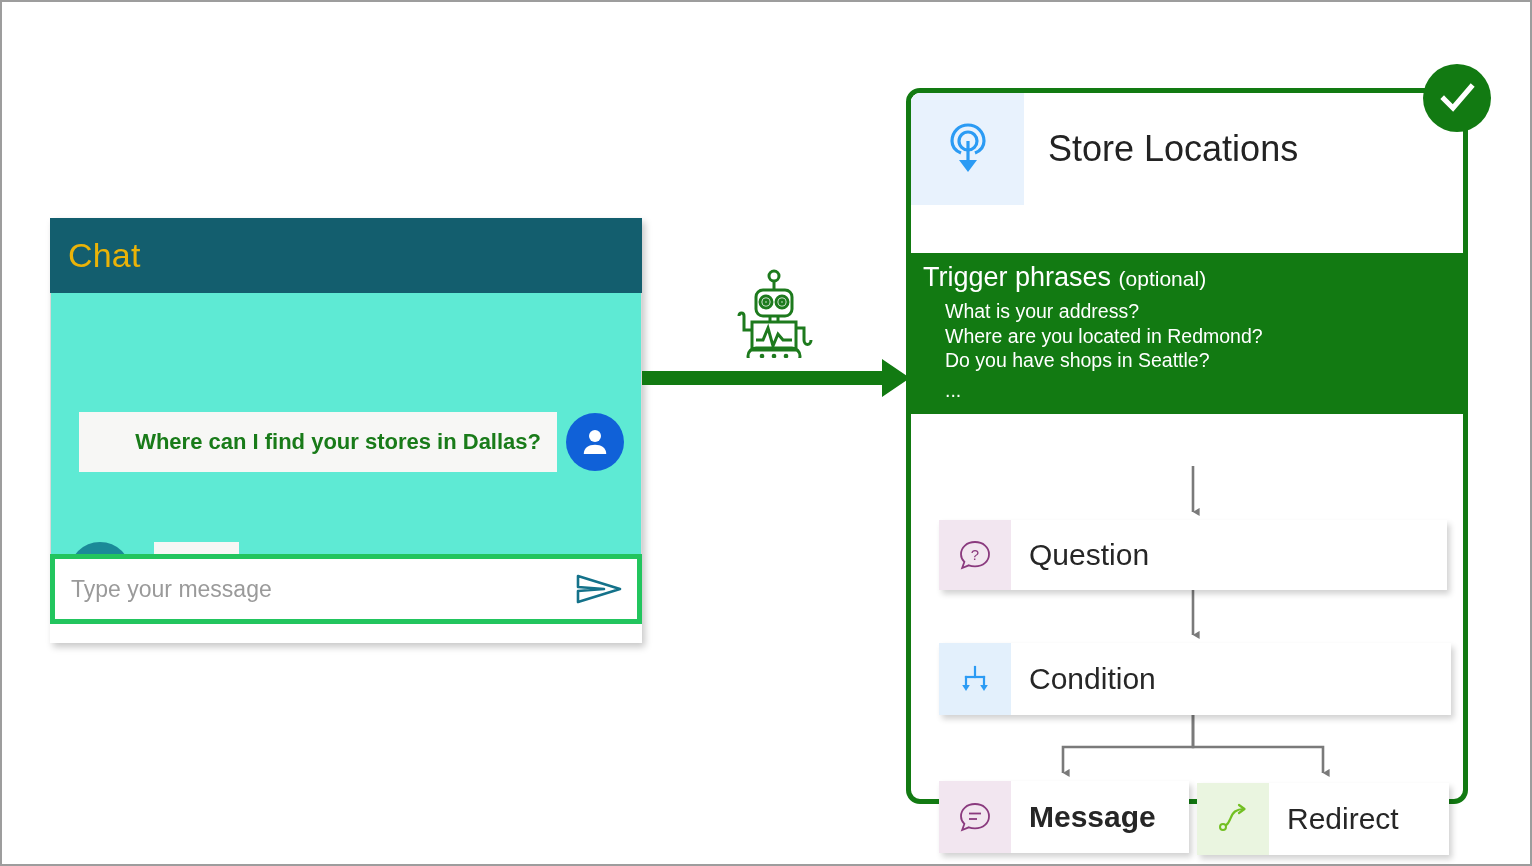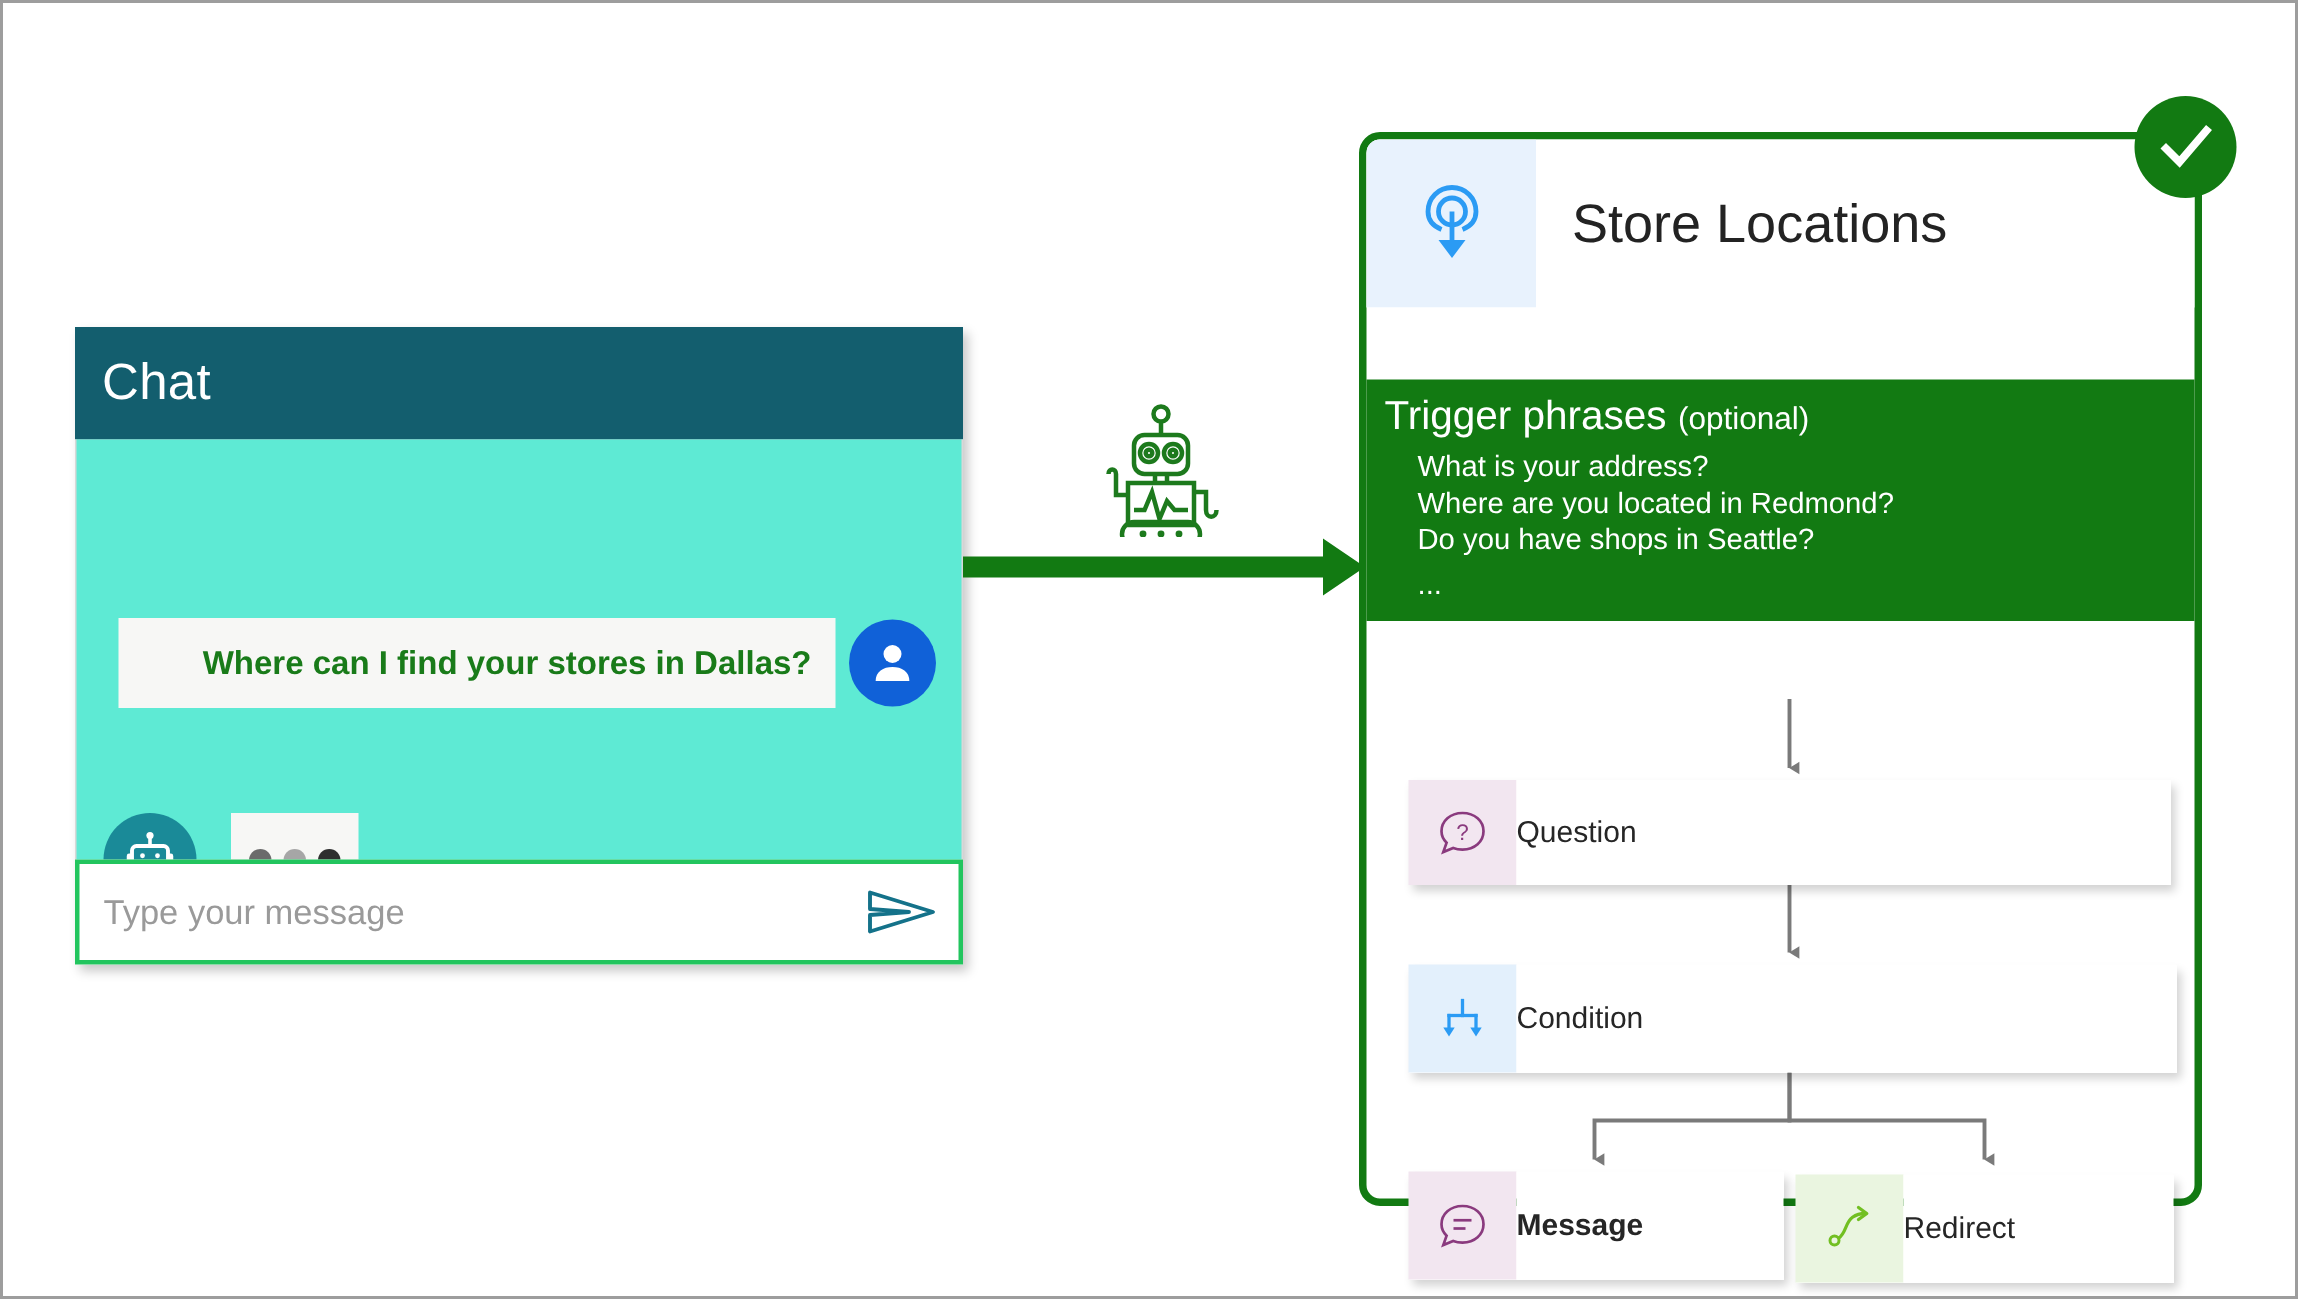--- a/index.html
+++ b/index.html
@@ -35,21 +35,21 @@
   }
   #chat-header {
     height: 75px;
     background: #135e6e;
     display: flex;
     align-items: center;
     padding-left: 18px;
     box-sizing: border-box;
   }
   #chat-title {
-    color: #ffffff;
+    color: #eab308;
     font-size: 34px;
     font-weight: 400;
     letter-spacing: .2px;
   }
   #chat-body {
     position: relative;
     height: 281px;
     box-sizing: border-box;
     border-left: 1px solid #d8d8d8;
     border-right: 1px solid #d8d8d8;
@@ -113,25 +113,25 @@
     background: #f7f7f5;
     display: flex;
     align-items: center;
     justify-content: center;
     gap: 8px;
   }
   .tdot { width: 15px; height: 15px; border-radius: 50%; }
   #chat-input-bar {
     position: absolute;
     left: 0;
-    top: 355px;
+    top: 336px;
     width: 592px;
     height: 70px;
     box-sizing: border-box;
-    border: 3px solid #22c55e;
+    border: 5px solid #22c55e;
     background: #ffffff;
     display: flex;
     align-items: center;
   }
   #chat-input {
     flex: 1;
     border: none;
     outline: none;
     background: transparent;
     font-family: "Liberation Sans", sans-serif;
@@ -259,21 +259,22 @@
     flex: 0 0 72px;
     display: flex;
     align-items: center;
     justify-content: center;
   }
   .node-label {
     flex: 1;
     background: #ffffff;
     display: flex;
     align-items: center;
-    font-size: 20px;
+    padding-left: 18px;
+    font-size: 30px;
     color: #262626;
   }
   #node-question { left: 28px; top: 154px; width: 508px; height: 70px; }
   #node-question .node-icon { background: #f2e6f0; }
   #node-condition { left: 28px; top: 277px; width: 512px; height: 72px; }
   #node-condition .node-icon { background: #e3f0fc; }
   #node-message { left: 28px; top: 415px; width: 250px; height: 72px; font-weight: bold; }
   #node-message .node-icon { background: #f2e6f0; }
   #node-redirect { left: 286px; top: 417px; width: 252px; height: 72px; }
   #node-redirect .node-icon { background: #eaf5e0; }

